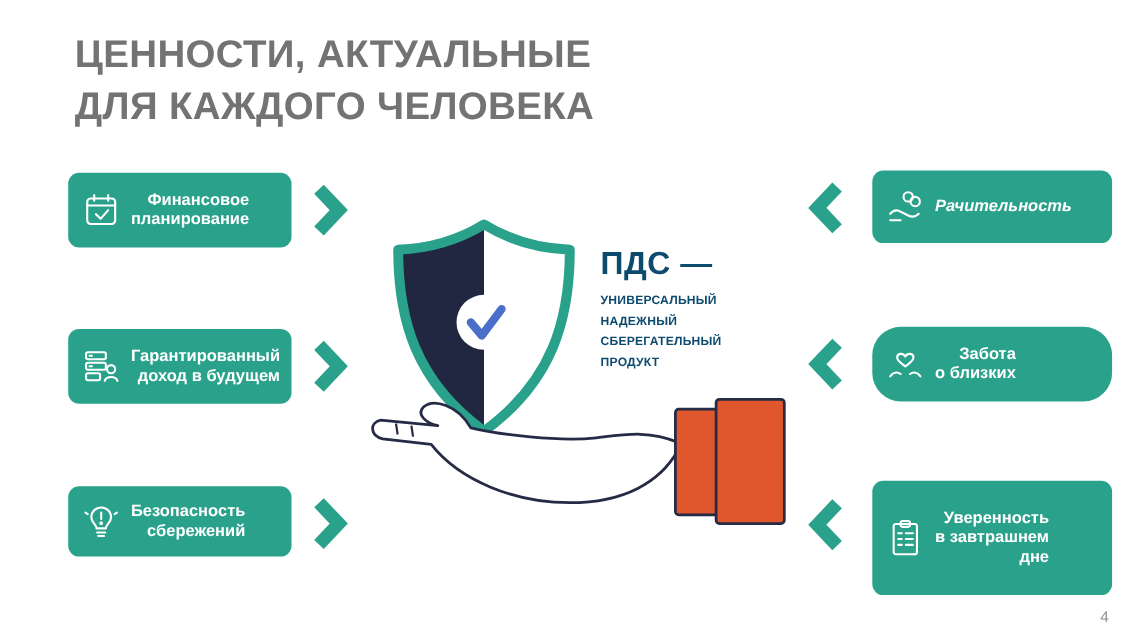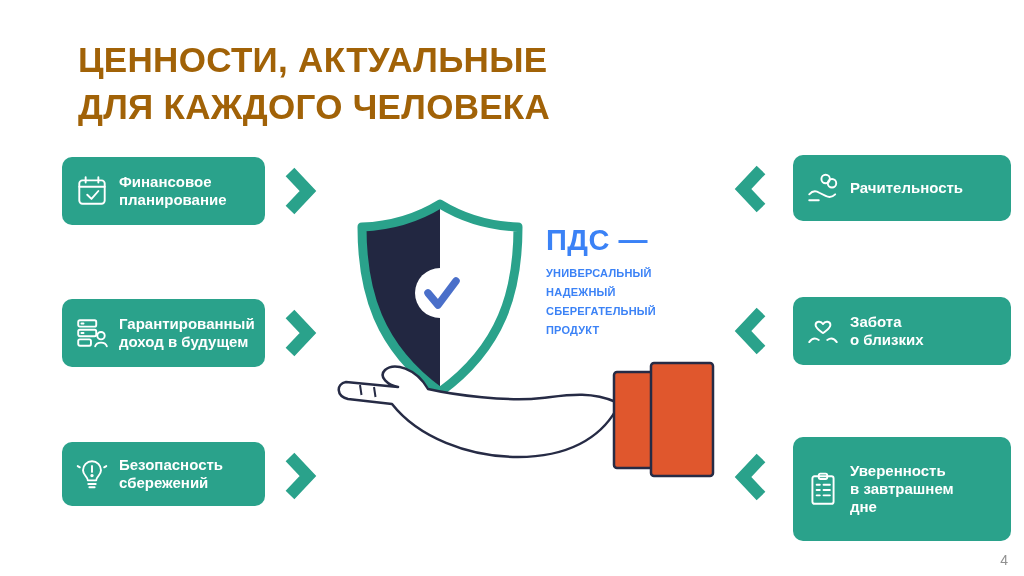--- a/index.html
+++ b/index.html
@@ -1,38 +1,39 @@
 <!DOCTYPE html>
 <html><head>
 <meta charset="utf-8">
 <style>
   html,body { margin:0; padding:0; background:#ffffff; }
   .slide {
     position:relative; width:1024px; height:576px; background:#ffffff;
     overflow:hidden; font-family:"Liberation Sans", sans-serif;
   }
   .title {
-    position:absolute; left:64px; top:22px; width:640px; margin:14px;
+    position:absolute; left:64px; top:22px; width:640px; margin:4px;
     font-size:35px; line-height:47px; font-weight:800; letter-spacing:0.3px;
-    color:#a16207; white-space:pre-line;
+    color:#737373; white-space:pre-line;
   }
   .card {
     position:absolute; box-sizing:border-box; display:flex; align-items:center;
     gap:9px; padding:0 10px 0 12px; background:#2AA28B; border-radius:10px;
     color:#ffffff;
+    text-align:right;
   }
   .card .label {
     font-size:15px; line-height:1.22; font-weight:700; white-space:pre-line;
   }
   .card .icon { flex:0 0 auto; width:36px; height:36px; display:block; }
   .card .icon svg { display:block; width:36px; height:36px; }
   .card-l { left:62px;  width:203px; }
   .card-r { left:793px; width:218px; }
   .chev { position:absolute; width:36px; height:48px; }
-  .center-text { position:absolute; left:546px; top:224px; color:#3b82f6; }
+  .center-text { position:absolute; left:546px; top:224px; color:#0c4a6e; }
   .center-text .heading {
     font-size:29px; font-weight:800; letter-spacing:0.5px; white-space:pre-line;
   }
   .center-text .subtitle {
     margin-top:7px; font-size:11px; line-height:19px; font-weight:700;
     letter-spacing:0.2px; white-space:pre-line;
   }
   .illustration { position:absolute; left:328px; top:196px; width:402px; height:292px; }
   .page-number {
     position:absolute; right:16px; bottom:8px; font-size:14px; color:#909090;
@@ -123,33 +124,33 @@
   <svg class="chev" style="left:731px;top:165px;" viewBox="0 0 36 48">
     <path d="M30 5 L12 24 L30 43" fill="none" stroke="#2AA28B" stroke-width="12"></path>
   </svg>
   <svg class="chev" style="left:731px;top:307px;" viewBox="0 0 36 48">
     <path d="M30 5 L12 24 L30 43" fill="none" stroke="#2AA28B" stroke-width="12"></path>
   </svg>
   <svg class="chev" style="left:731px;top:453px;" viewBox="0 0 36 48">
     <path d="M30 5 L12 24 L30 43" fill="none" stroke="#2AA28B" stroke-width="12"></path>
   </svg>
 
-  <div class="card card-r" style="top:155px;height:66px;">
+  <div class="card card-r" style="top:155px;height:66px;font-style:italic;">
     <span class="icon">
       <svg viewBox="0 0 34 34" fill="none" stroke="#ffffff" stroke-width="1.8" stroke-linecap="round" stroke-linejoin="round">
         <circle cx="19.5" cy="8.5" r="4"></circle>
         <circle cx="25.5" cy="12.5" r="4"></circle>
         <path d="M4 23 c3 -3.5 6.5 -3.5 9.5 -1.5 l6 3 c3 1.5 6.5 1 9 -1.5"></path>
         <path d="M4 28.5 h9"></path>
       </svg>
     </span>
     <span class="label">Рачительность</span>
   </div>
 
-  <div class="card card-r" style="top:297px;height:68px;">
+  <div class="card card-r" style="top:297px;height:68px;border-radius:26px;">
     <span class="icon">
       <svg viewBox="0 0 34 34" fill="none" stroke="#ffffff" stroke-width="1.8" stroke-linecap="round" stroke-linejoin="round">
         <path d="M17 10.5 c-2 -3.5 -7 -2.8 -7 0.8 c0 3 4 5.2 7 7.7 c3 -2.5 7 -4.7 7 -7.7 c0 -3.6 -5 -4.3 -7 -0.8 z"></path>
         <path d="M4 27.5 c2.5 -3.5 6 -4 9 -2"></path>
         <path d="M30 27.5 c-2.5 -3.5 -6 -4 -9 -2"></path>
       </svg>
     </span>
     <span class="label">Забота
 о близких</span>
   </div>

